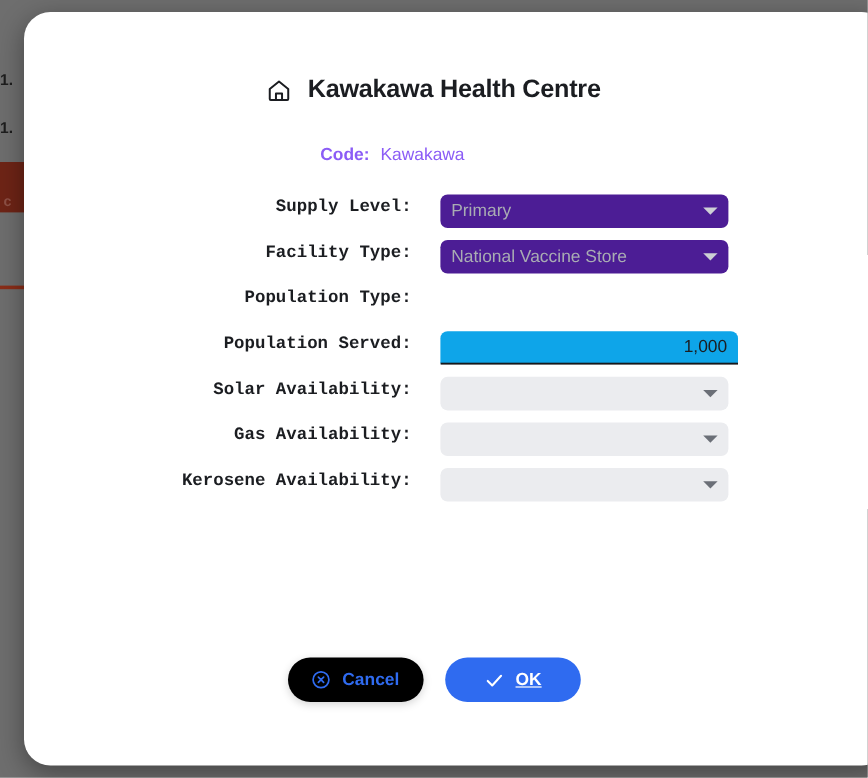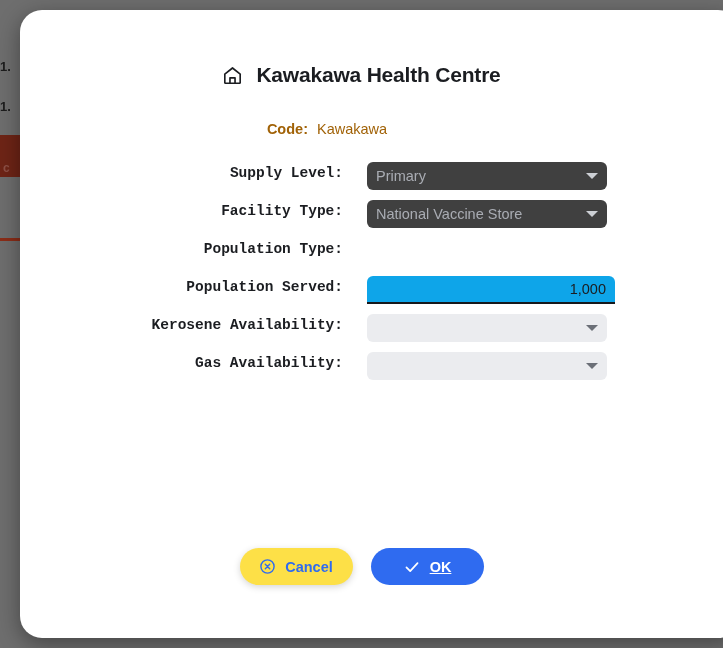--- a/index.html
+++ b/index.html
@@ -95,21 +95,21 @@
   }
 
   
   #code-row {
     position: absolute;
     top: 111px;
     left: 0;
     width: 614px;
     text-align: center;
     font-size: 14.5px;
-    color: #a16207;
+    color: #8b5cf6;
   }
   #code-label {
     font-weight: 700;
   }
   #code-value {
     font-weight: 400;
     margin-left: 5px;
   }
 
   
@@ -144,21 +144,21 @@
   }
 
   
   .select-box {
     position: relative;
     width: 240px;
     height: 28px;
     border-radius: 6px;
     box-sizing: border-box;
   }
-  .select-box.disabled { background: #404040; }
+  .select-box.disabled { background: #4c1d95; }
   .select-box.enabled  { background: #ebecef; }
 
   .select-value {
     position: absolute;
     left: 9px;
     top: 0;
     right: 30px;
     height: 28px;
     line-height: 28px;
     font-size: 14.5px;
@@ -219,21 +219,21 @@
     height: 37px;
     border-radius: 19px;
     font-size: 14.5px;
     font-weight: 700;
     box-sizing: border-box;
     cursor: pointer;
     user-select: none;
   }
   #cancel-button {
     width: 113px;
-    background: #fde047;
+    background: #000000;
     color: #2f6bf0;
     box-shadow: 0 2px 7px rgba(0,0,0,0.17);
   }
   #ok-button {
     width: 113px;
     background: #2f6bf0;
     color: #ffffff;
     text-decoration: underline;
   }
   .btn svg { display: block; flex: 0 0 auto; }
@@ -289,30 +289,39 @@
       </div>
       <div class="field-row">
         <div class="field-label">Population Served:</div>
         <div class="field-control">
           <div class="text-input">
             <div class="value">1,000</div>
           </div>
         </div>
       </div>
       <div class="field-row">
-        <div class="field-label">Kerosene Availability:</div>
+        <div class="field-label">Solar Availability:</div>
         <div class="field-control">
           <div class="select-box enabled">
             <div class="select-value"></div>
             <div class="arrow"></div>
           </div>
         </div>
       </div>
       <div class="field-row">
         <div class="field-label">Gas Availability:</div>
+        <div class="field-control">
+          <div class="select-box enabled">
+            <div class="select-value"></div>
+            <div class="arrow"></div>
+          </div>
+        </div>
+      </div>
+      <div class="field-row">
+        <div class="field-label">Kerosene Availability:</div>
         <div class="field-control">
           <div class="select-box enabled">
             <div class="select-value"></div>
             <div class="arrow"></div>
           </div>
         </div>
       </div>
     </div>
 
   <div id="buttons">

